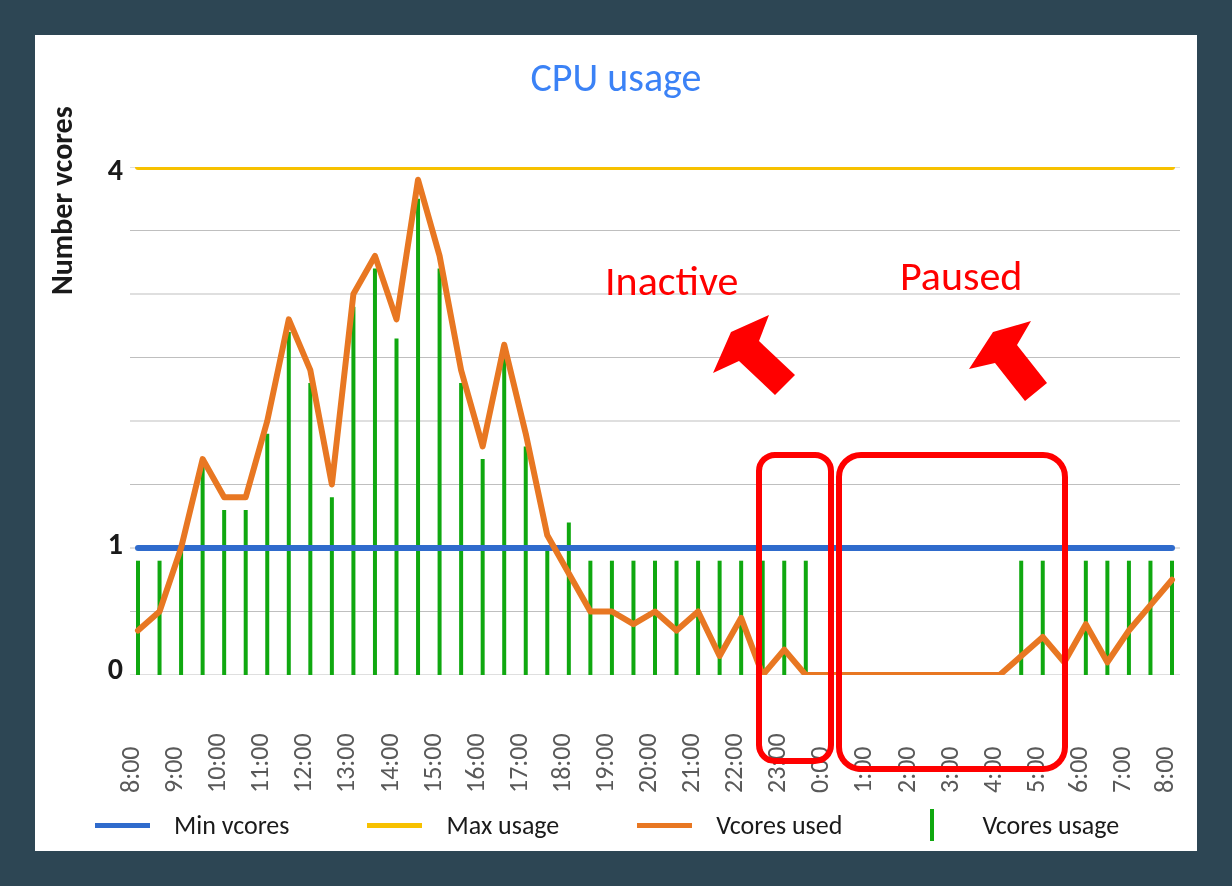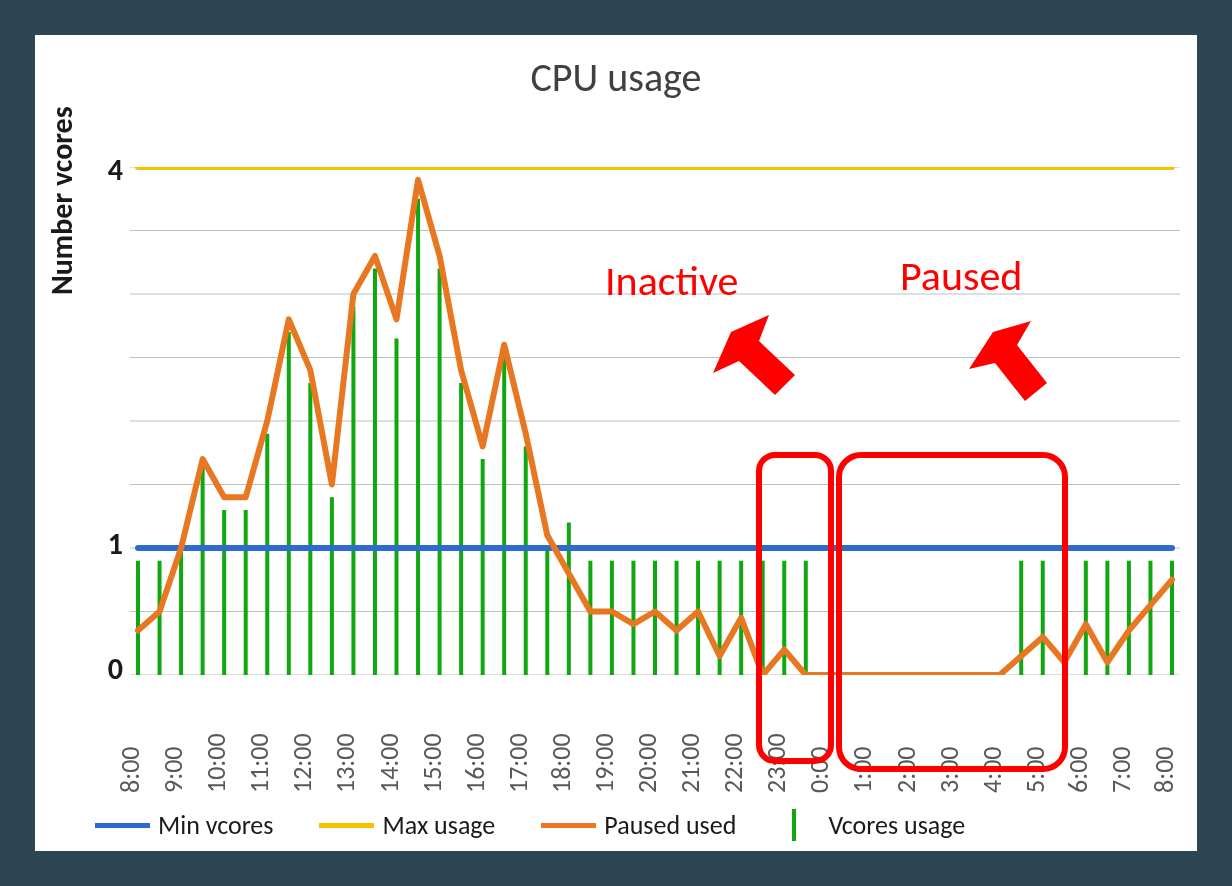--- a/index.html
+++ b/index.html
@@ -1,24 +1,24 @@
 <!DOCTYPE html>
 <html><head>
 <meta charset="utf-8">
 <style>
   html,body{margin:0;padding:0;width:1232px;height:886px;background:#2d4654;font-family:Calibri,Arial,sans-serif;}
   .frame{position:absolute;left:25px;top:25px;width:1182px;height:836px;background:#2d4654;}
   .panel{position:absolute;left:10px;top:10px;width:1162px;height:816px;background:#ffffff;filter:blur(0.3px);}
-  .title{position:absolute;left:0;top:18px;width:100%;text-align:center;font-size:40px;color:#404040;}
+  .title{position:absolute;left:0;top:18px;width:100%;text-align:center;font-size:40px;color:#3b82f6;}
   .ylabel{position:absolute;left:8px;top:260px;transform:rotate(-90deg);transform-origin:left top;font-size:30px;color:#1a1a1a;font-weight:bold;}
   .plot{position:absolute;left:95px;top:132px;width:1050px;height:508px;}
   .ytick{position:absolute;left:48px;font-size:30px;color:#1a1a1a;font-weight:bold;text-align:right;width:40px;}
   .xticks{position:absolute;left:95px;top:648px;width:1050px;height:110px;}
   .xtick{position:absolute;bottom:0;transform:rotate(-90deg);transform-origin:left bottom;font-size:26px;color:#595959;white-space:nowrap;}
-  .legend{position:absolute;left:60px;top:770px;width:1080px;height:40px;display:flex;align-items:center;gap:8px;font-size:26px;color:#1a1a1a;}
+  .legend{position:absolute;left:60px;top:770px;width:1080px;height:40px;display:flex;align-items:center;gap:24px;font-size:26px;color:#1a1a1a;}
   .leg-line{display:inline-block;width:55px;height:5px;}
   .leg-bar{display:inline-block;width:4px;height:32px;background:#10a810;margin:0 24px 0 10px;vertical-align:middle;}
   .annot{position:absolute;font-size:42px;color:#ff0000;font-weight:normal;}
   svg{position:absolute;left:0;top:0;}
 </style>
 </head>
 <body>
 
 <div class="frame">
 <div class="panel">
@@ -134,20 +134,20 @@
   </svg>
 
   <div class="legend">
     <span class="leg-line" style="background:#2f6bcc"></span>
     <span>Min vcores</span>
     <span style="width:30px"></span>
     <span class="leg-line" style="background:#f7c100"></span>
     <span>Max usage</span>
     <span style="width:30px"></span>
     <span class="leg-line" style="background:#e87722"></span>
-    <span>Paused used</span>
+    <span>Vcores used</span>
     <span style="width:30px"></span>
     <span class="leg-bar"></span>
     <span>Vcores usage</span>
   </div>
 
 </div>
 </div>
 
 </body></html>

